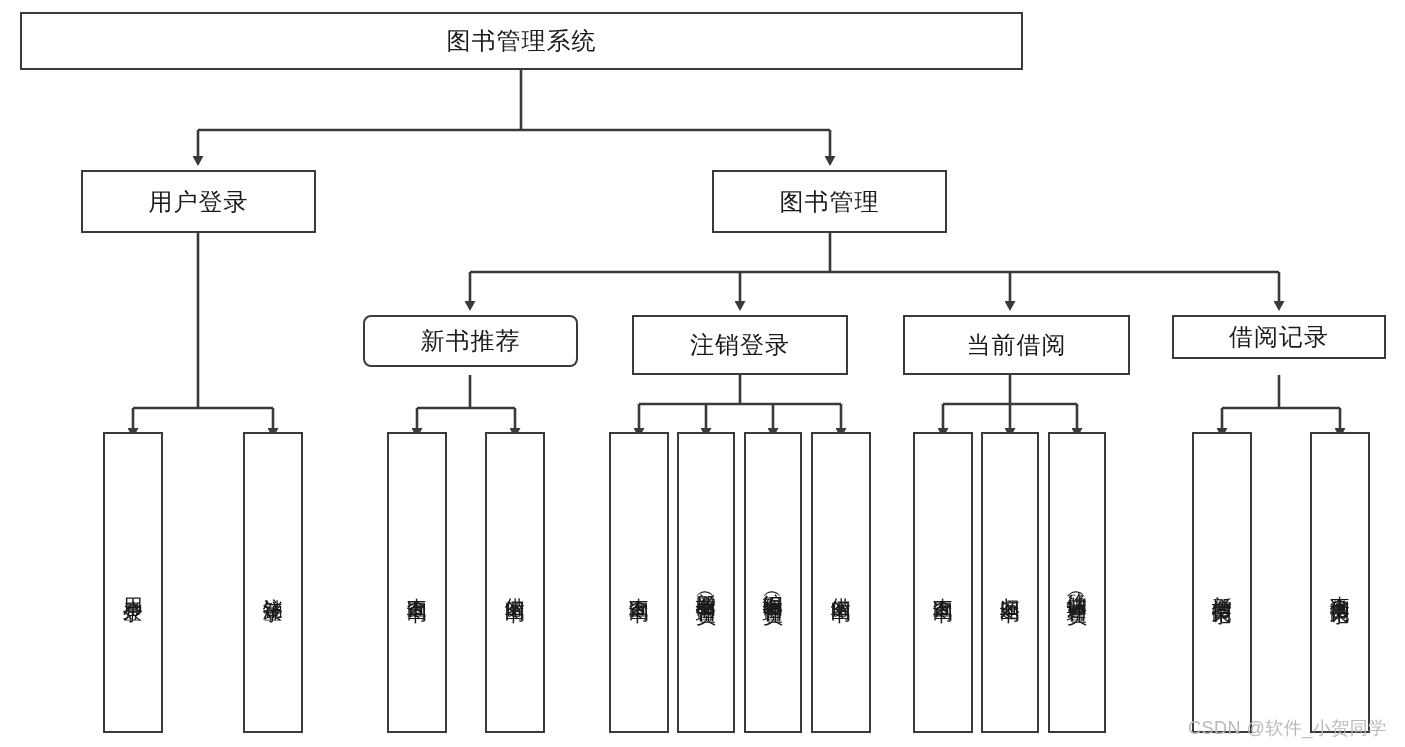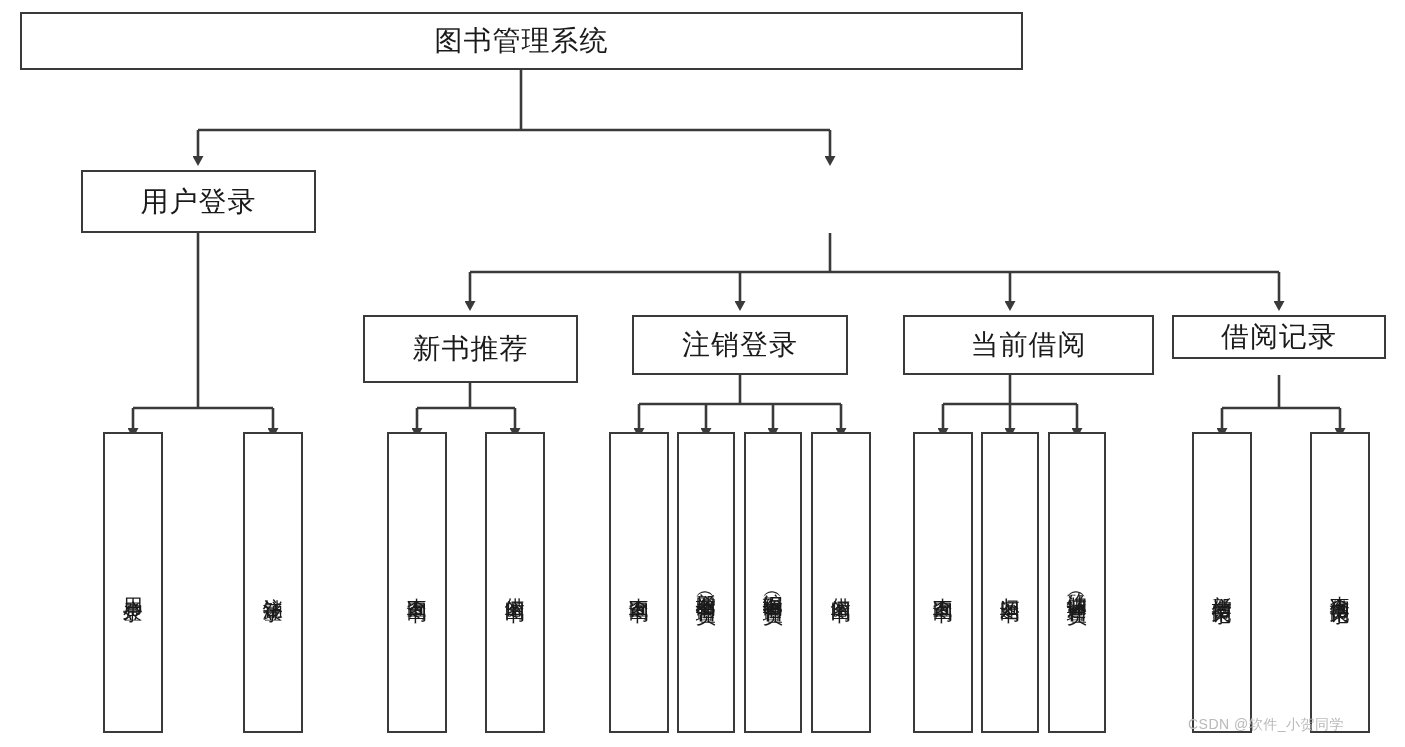--- a/index.html
+++ b/index.html
@@ -1,24 +1,24 @@
 <!DOCTYPE html>
 <html><head>
 <meta charset="utf-8">
 <style>
   html,body{margin:0;padding:0;background:#ffffff;}
   body{font-family:"Liberation Sans","DejaVu Sans",sans-serif;}
   #canvas{position:relative;width:1405px;height:747px;background:#ffffff;overflow:hidden;}
   #wires{position:absolute;left:0;top:0;width:1405px;height:747px;}
   .node{position:absolute;box-sizing:border-box;border:2px solid #3a3a3a;background:#ffffff;
         display:flex;align-items:center;justify-content:center;color:#1a1a1a;}
-  .node.h{font-size:28px;letter-spacing:1px;}
+  .node.h{font-size:24px;letter-spacing:1px;}
   .node.v{writing-mode:vertical-rl;text-orientation:upright;font-size:20px;line-height:1.22;
           letter-spacing:2px;padding-top:6px;}
-  .watermark{position:absolute;left:1188px;top:716px;font-size:14px;color:#b9b9b9;
+  .watermark{position:absolute;left:1188px;top:716px;font-size:18px;color:#b9b9b9;
              white-space:nowrap;letter-spacing:0.5px;}
 </style>
 </head>
 <body>
 
 <div id="canvas">
 
   <svg id="wires" viewBox="0 0 1405 747">
     <defs>
       <marker id="ar" markerWidth="11" markerHeight="11" refX="2" refY="5.5" orient="auto" markerUnits="userSpaceOnUse">
@@ -65,24 +65,25 @@
       <path d="M1279,375 L1279,408"></path>
       <path d="M1222,408 L1340,408"></path>
       <path d="M1222,408 L1222,430" marker-end="url(#ar)"></path>
       <path d="M1340,408 L1340,430" marker-end="url(#ar)"></path>
     </g>
   </svg>
 
   <div class="node h" style="left:20px;top:12px;width:1003px;height:58px;">图书管理系统</div>
 
   <div class="node h" style="left:81px;top:170px;width:235px;height:63px;">用户登录</div>
+  <div class="node h" style="left:712px;top:170px;width:235px;height:63px;">图书管理</div>
 
-  <div class="node h" style="left:363px;top:315px;width:215px;height:68px;">新书推荐</div>
+  <div class="node h" style="left:363px;top:315px;width:215px;height:52px;border-radius:8px;">新书推荐</div>
   <div class="node h" style="left:632px;top:315px;width:216px;height:60px;">注销登录</div>
-  <div class="node h" style="left:903px;top:315px;width:251px;height:60px;">当前借阅</div>
+  <div class="node h" style="left:903px;top:315px;width:227px;height:60px;">当前借阅</div>
   <div class="node h" style="left:1172px;top:315px;width:214px;height:44px;">借阅记录</div>
 
   <div class="node v" style="left:103px;top:432px;width:60px;height:301px;">用户登录</div>
   <div class="node v" style="left:243px;top:432px;width:60px;height:301px;">注销登录</div>
 
   <div class="node v" style="left:387px;top:432px;width:60px;height:301px;">查询图书</div>
   <div class="node v" style="left:485px;top:432px;width:60px;height:301px;">借阅图书</div>
 
   <div class="node v" style="left:609px;top:432px;width:60px;height:301px;">查询图书</div>
   <div class="node v" style="left:677px;top:432px;width:58px;height:301px;">新增图书（管理员）</div>

